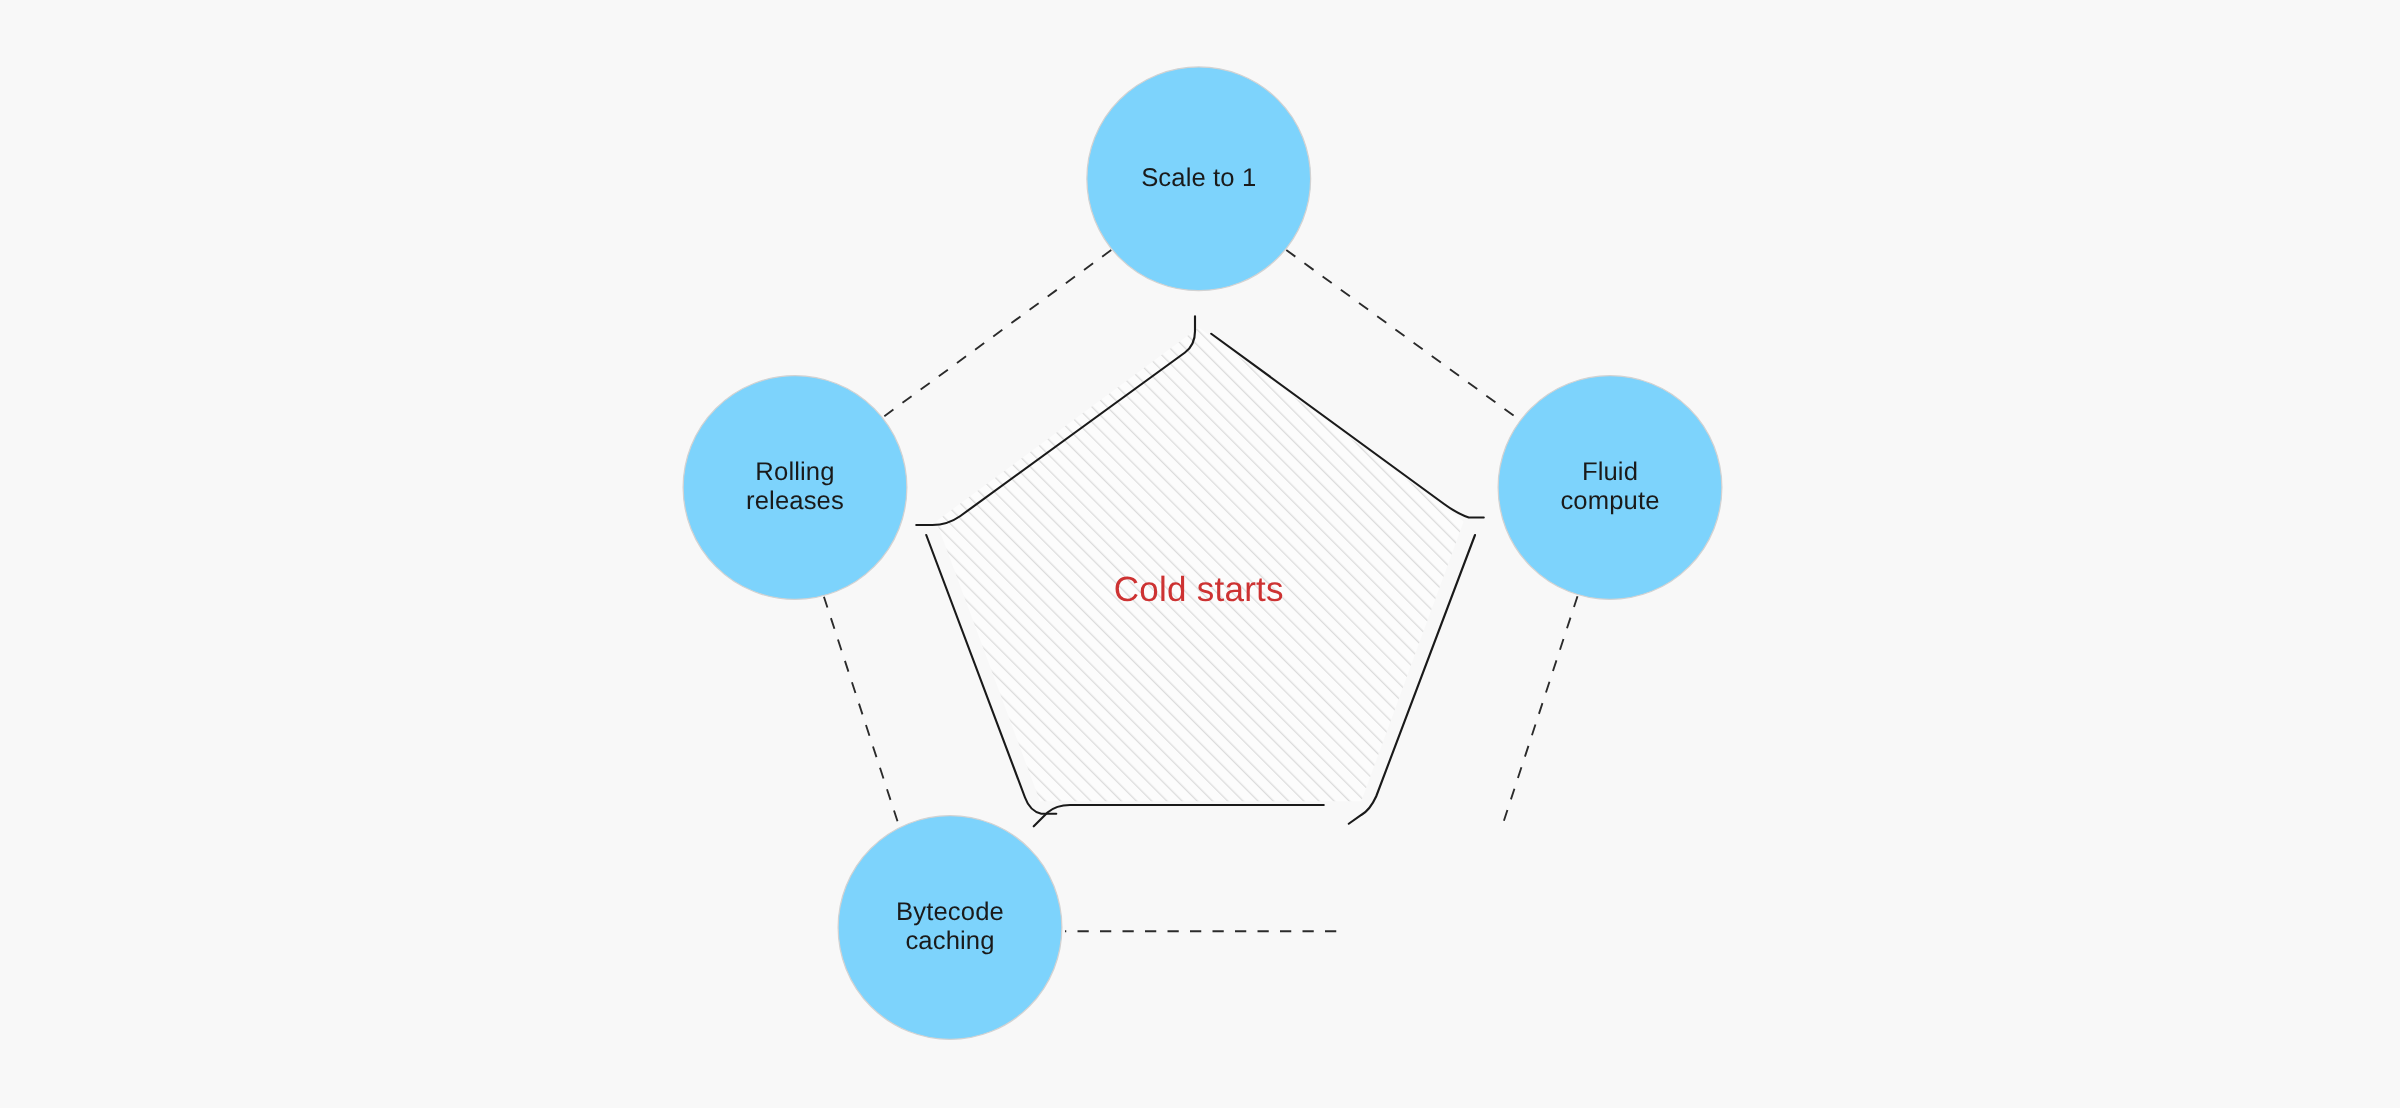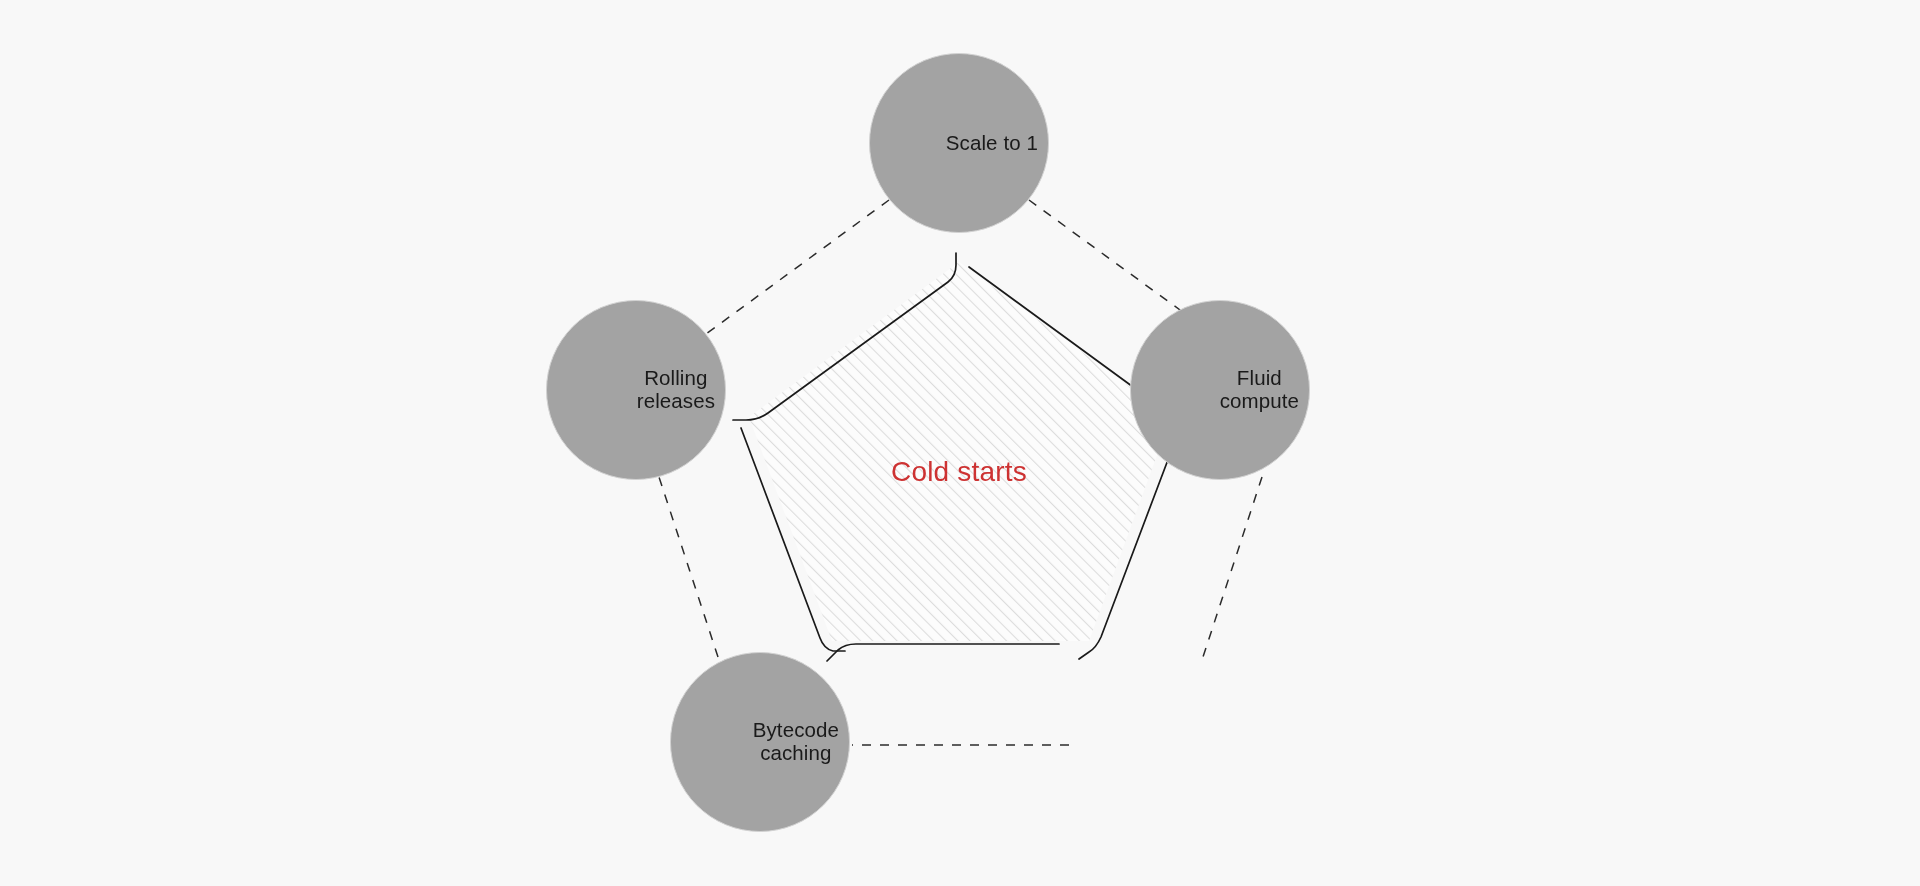--- a/index.html
+++ b/index.html
@@ -26,26 +26,26 @@
     height: 886px;
     display: block;
   }
   .node-circle {
     position: absolute;
     width: 180px;
     height: 180px;
     margin-left: -90px;
     margin-top: -90px;
     border-radius: 50%;
-    background: #a3a3a3;
+    background: #7dd3fc;
     border: 1px solid #d2d2d2;
     box-sizing: border-box;
     display: flex;
     align-items: center;
-    justify-content: flex-end;
+    justify-content: center;
     text-align: center;
   }
   .node-label {
     font-size: 20.5px;
     line-height: 1.1;
     color: #1a1a1a;
     letter-spacing: 0.1px;
     white-space: pre-line;
     padding: 0 10px;
   }
@@ -100,21 +100,21 @@
       <line x1="718" y1="657" x2="659" y2="477"></line>
     </g>
   </svg>
 
   <div class="center-label" style="left:959px; top:472px;">Cold starts</div>
 
   <div class="node-circle" style="left:959px; top:143px;">
     <span class="node-label">Scale to 1</span>
   </div>
 
-  <div class="node-circle" style="left:1220px; top:390px;">
+  <div class="node-circle" style="left:1288px; top:390px;">
     <span class="node-label">Fluid
 compute</span>
   </div>
 
 
   <div class="node-circle" style="left:636px; top:390px;">
     <span class="node-label">Rolling
 releases</span>
   </div>
 

